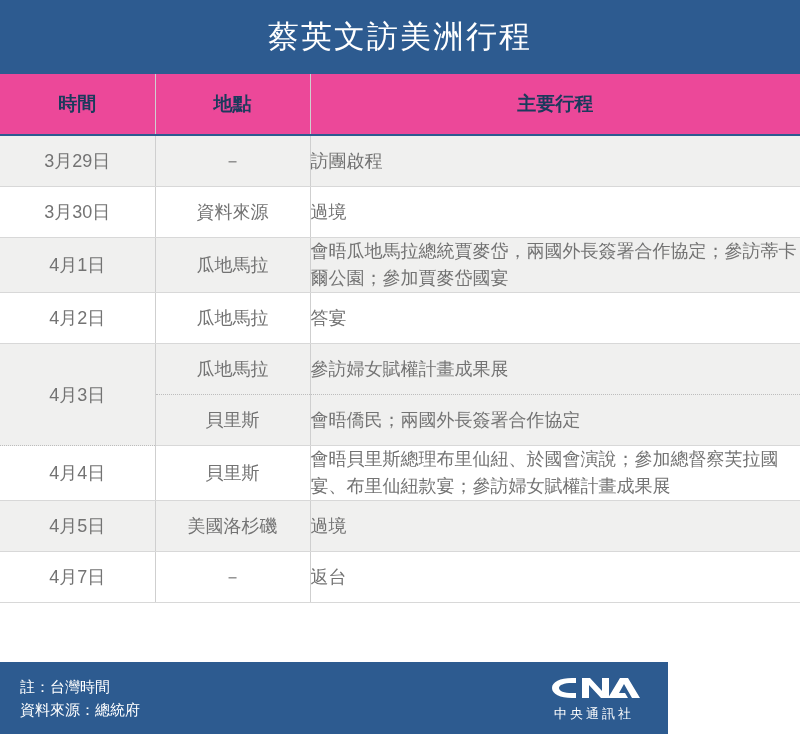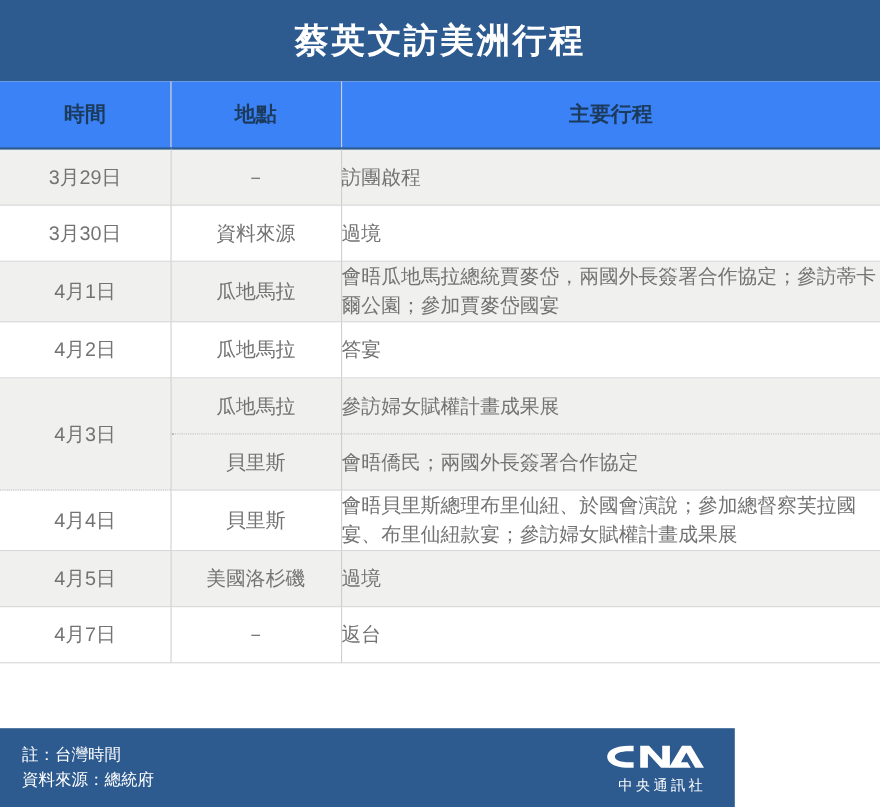--- a/index.html
+++ b/index.html
@@ -24,37 +24,37 @@
   .header {
     height: 74px;
     background: #2d5b90;
     display: flex;
     align-items: center;
     justify-content: center;
   }
   .header-title {
     color: #ffffff;
     font-size: 31px;
-    font-weight: bold;
+    font-weight: normal;
     letter-spacing: 2px;
     text-align: right;
   }
   
   .table {
     width: 800px;
     border-collapse: collapse;
     table-layout: fixed;
   }
   .table col.c-time { width: 155px; }
   .table col.c-place { width: 155px; }
   .table col.c-sched { width: 490px; }
 
   .table thead th {
     height: 58px;
-    background: #3b82f6;
+    background: #ec4899;
     color: #1b3a5c;
     font-size: 19px;
     font-weight: bold;
     border-bottom: 2px solid #2d5b90;
     vertical-align: middle;
   }
   .table thead th.th-time,
   .table thead th.th-place {
     text-align: center;
   }
@@ -114,21 +114,21 @@
   .footer-notes {
     font-size: 15px;
     line-height: 1.55;
   }
   .footer-notes div {
     white-space: nowrap;
   }
   .logo {
     display: flex;
     flex-direction: column;
-    align-items: flex-end;
+    align-items: center;
     justify-content: center;
     padding-right: 6px;
   }
   .logo-mark {
     display: block;
   }
   .logo-text {
     font-size: 13px;
     letter-spacing: 3px;
     margin-top: 2px;

